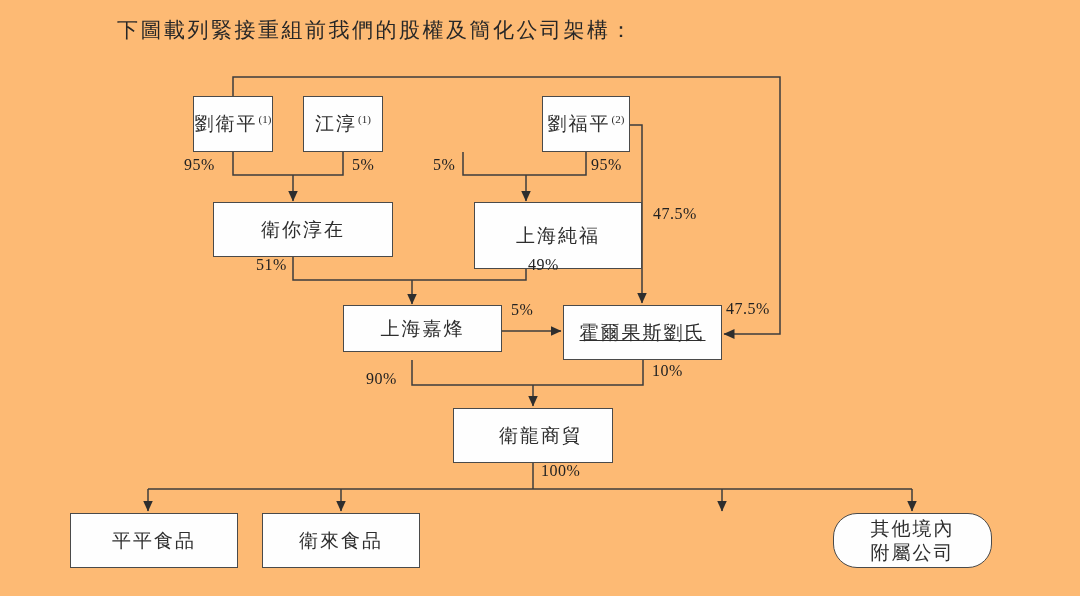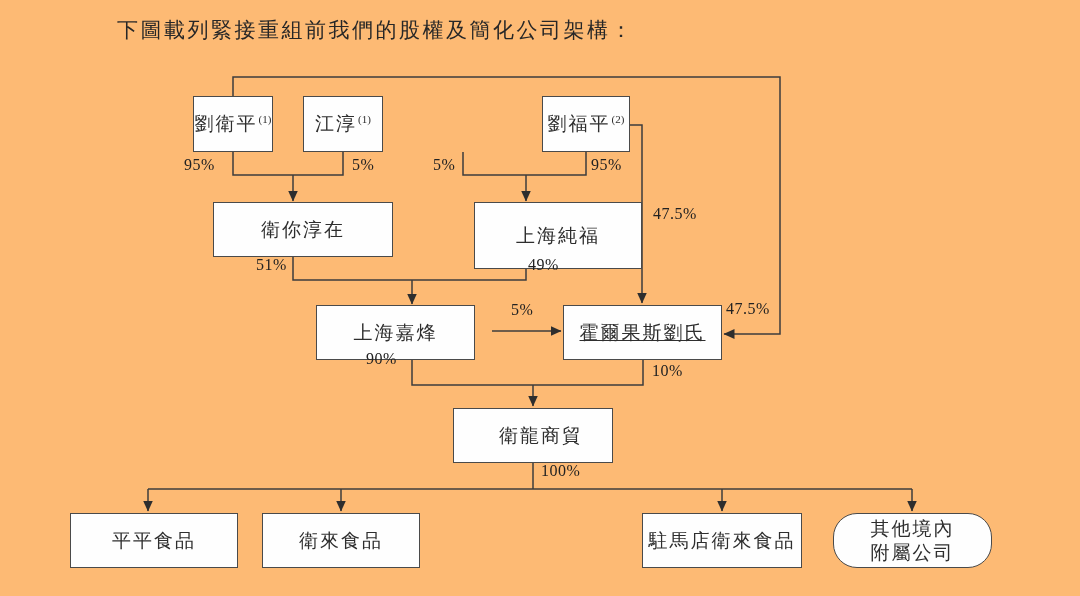--- a/index.html
+++ b/index.html
@@ -103,51 +103,48 @@
     <span><span>劉福平</span><sup>(2)</sup></span>
   </div>
 
   <div class="node" style="left:213px;top:202px;width:180px;height:55px;">
     <span>衛你淳在</span>
   </div>
   <div class="node" style="left:442px;top:202px;width:168px;height:67px;margin-left:32px;">
     <span>上海純福</span>
   </div>
 
-  <div class="node" style="left:316px;top:305px;width:159px;height:55px;">
+  <div class="node" style="left:343px;top:305px;width:159px;height:47px;">
     <span>上海嘉烽</span>
   </div>
   <div class="node" style="left:563px;top:305px;width:159px;height:55px;text-decoration:underline;">
     <span>霍爾果斯劉氏</span>
   </div>
 
   <div class="node" style="left:453px;top:408px;width:160px;height:55px;padding-left:16px;">
     <span>衛龍商貿</span>
   </div>
 
   <div class="node" style="left:70px;top:513px;width:168px;height:55px;">
     <span>平平食品</span>
   </div>
   <div class="node" style="left:262px;top:513px;width:158px;height:55px;">
     <span>衛來食品</span>
   </div>
-  <div class="node" style="left:642px;top:513px;width:160px;height:55px;">
-    <span>駐馬店衛來食品</span>
-  </div>
   <div class="node" style="left:833px;top:513px;width:159px;height:55px;border-radius:24px;">
     <span>其他境內</span>
     <span>附屬公司</span>
   </div>
 
   <span class="pct" style="left:184px;top:156px;">95%</span>
   <span class="pct" style="left:352px;top:156px;">5%</span>
   <span class="pct" style="left:433px;top:156px;">5%</span>
   <span class="pct" style="left:591px;top:156px;">95%</span>
   <span class="pct" style="left:256px;top:256px;">51%</span>
   <span class="pct" style="left:528px;top:256px;">49%</span>
   <span class="pct" style="left:511px;top:301px;">5%</span>
   <span class="pct" style="left:653px;top:205px;">47.5%</span>
   <span class="pct" style="left:726px;top:300px;">47.5%</span>
-  <span class="pct" style="left:366px;top:350px;text-align:center;">90%</span>
+  <span class="pct" style="left:366px;top:370px;text-align:center;">90%</span>
   <span class="pct" style="left:652px;top:362px;">10%</span>
   <span class="pct" style="left:541px;top:462px;text-align:right;">100%</span>
 
 </div>
 
 </body></html>

